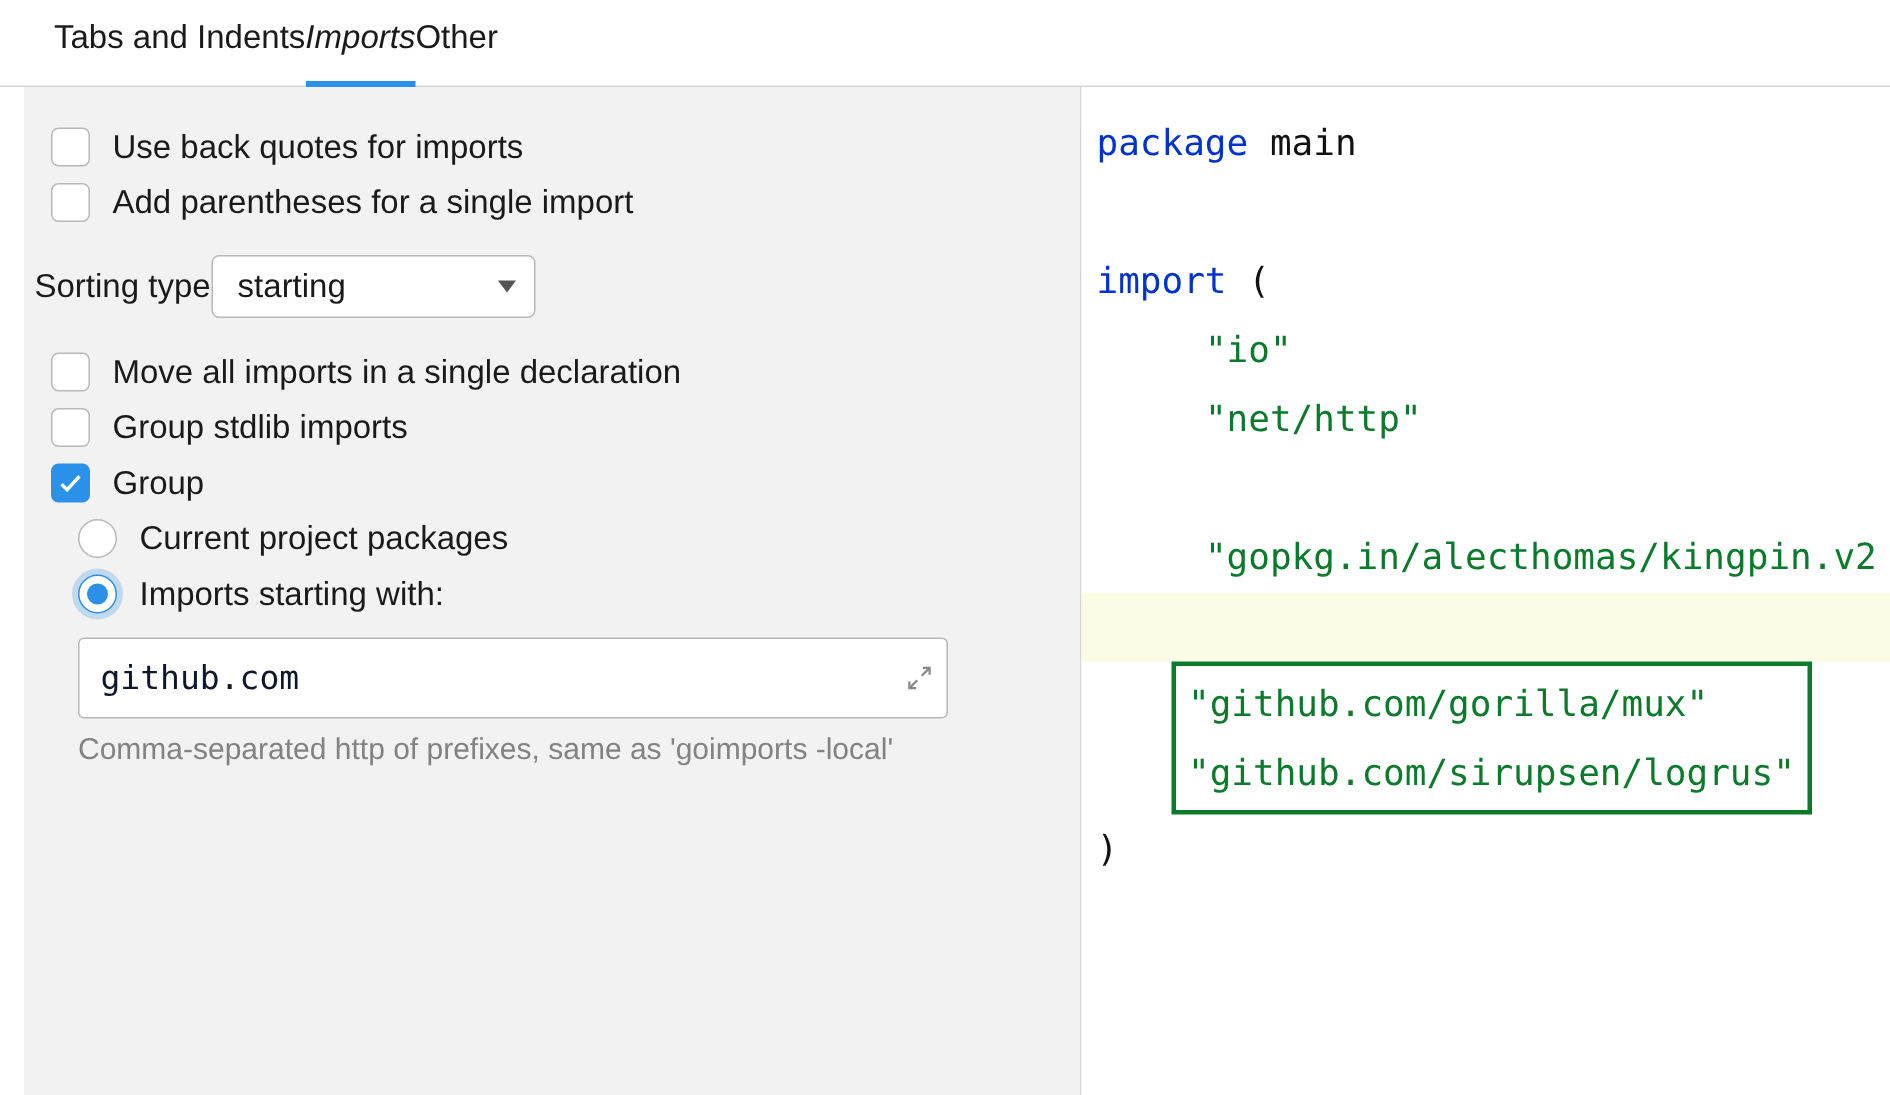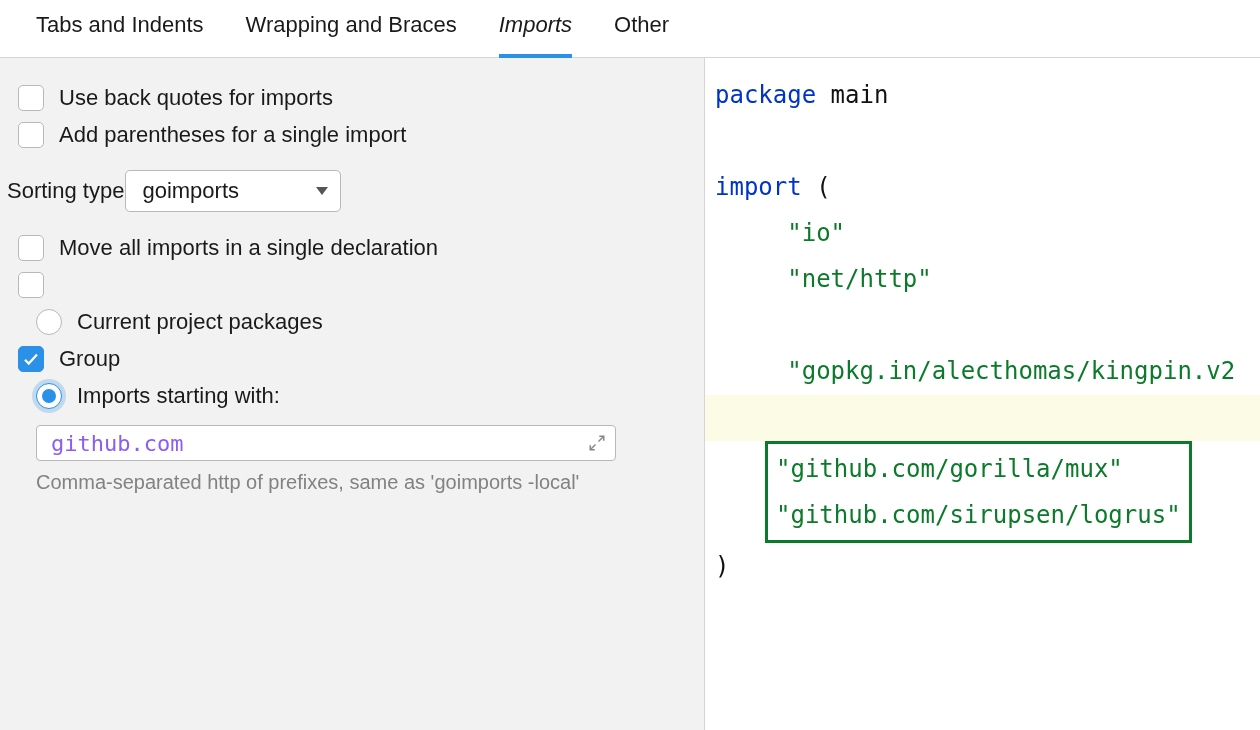--- a/index.html
+++ b/index.html
@@ -12,21 +12,20 @@
     height: 730px;
     overflow: hidden;
   }
   .container {
     display: flex;
     flex-direction: column;
     height: 100%;
   }
   .tabbar {
     display: flex;
-    gap: 42px;
     padding: 0 36px;
     border-bottom: 1px solid #d5d5d5;
     align-items: flex-end;
     height: 58px;
   }
   .tab {
     padding-bottom: 16px;
     cursor: pointer;
     font-size: 22px;
     color: #1a1a1a;
@@ -41,20 +40,21 @@
   .main {
     display: flex;
     flex: 1;
     min-height: 0;
   }
   .left {
     width: 705px;
     background: #f2f2f2;
     border-right: 1px solid #d5d5d5;
     padding: 22px 10px 20px 18px;
+    margin-left: 16px;
   }
   .right {
     flex: 1;
     background: #fff;
     padding: 14px 0 0 0;
     font-family: "Menlo", "Consolas", monospace;
     font-size: 24px;
     line-height: 1.92;
     overflow: hidden;
     white-space: pre;
@@ -141,28 +141,28 @@
     border-right: 6px solid transparent;
     border-top: 8px solid #555;
   }
   .textfield-wrap {
     margin: 10px 0 6px 18px;
     position: relative;
     width: 580px;
   }
   .textfield {
     width: 100%;
-    height: 36px;
+    height: 54px;
     border: 1px solid #b8b8b8;
     border-radius: 4px;
     background: #fff;
     font-family: "Menlo","Consolas",monospace;
     font-size: 22px;
     padding: 0 44px 0 14px;
-    color: #8b5cf6;
+    color: #0f172a;
   }
   .expand-icon {
     position: absolute;
     right: 10px;
     top: 50%;
     transform: translate(0,-50%);
     width: 18px; height: 18px;
     color: #888;
   }
   .hint {
@@ -189,21 +189,20 @@
     line-height: 1.92;
   }
 </style>
 </head>
 <body>
 
 <div class="container">
 
   <div class="tabbar">
     <div class="tab">Tabs and Indents</div>
-    <div class="tab">Wrapping and Braces</div>
     <div class="tab active">Imports</div>
     <div class="tab">Other</div>
   </div>
 
   <div class="main">
 
     <div class="left">
 
       <div class="row">
         <span class="checkbox"></span>
@@ -212,47 +211,48 @@
 
       <div class="row">
         <span class="checkbox"></span>
         <span class="lbl">Add parentheses for a single import</span>
       </div>
 
 
       <div class="sorting-row">
         <span class="lbl" style="margin-left:-11px">Sorting type</span>
         <div class="select">
-          <span>goimports</span>
+          <span>starting</span>
           <span class="caret"></span>
         </div>
       </div>
 
       <div class="row">
         <span class="checkbox"></span>
         <span class="lbl">Move all imports in a single declaration</span>
       </div>
 
       <div class="row">
         <span class="checkbox"></span>
-      </div>
-
-
-      <div class="row indent2">
-        <span class="radio"></span>
-        <span class="lbl">Current project packages</span>
-      </div>
+        <span class="lbl">Group stdlib imports</span>
+      </div>
+
 
       <div class="row">
         <span class="checkbox checked">
             <svg viewBox="0 0 24 24">
               <polyline points="4 13 9 18 20 6"></polyline>
             </svg>
           </span>
         <span class="lbl">Group</span>
+      </div>
+
+      <div class="row indent2">
+        <span class="radio"></span>
+        <span class="lbl">Current project packages</span>
       </div>
 
       <div class="row indent2">
         <span class="radio selected"></span>
         <span class="lbl">Imports starting with:</span>
       </div>
 
       <div class="textfield-wrap">
         <input class="textfield" type="text" value="github.com" style="">
         <svg class="expand-icon" viewBox="0 0 24 24" fill="none" stroke="currentColor" stroke-width="2">

